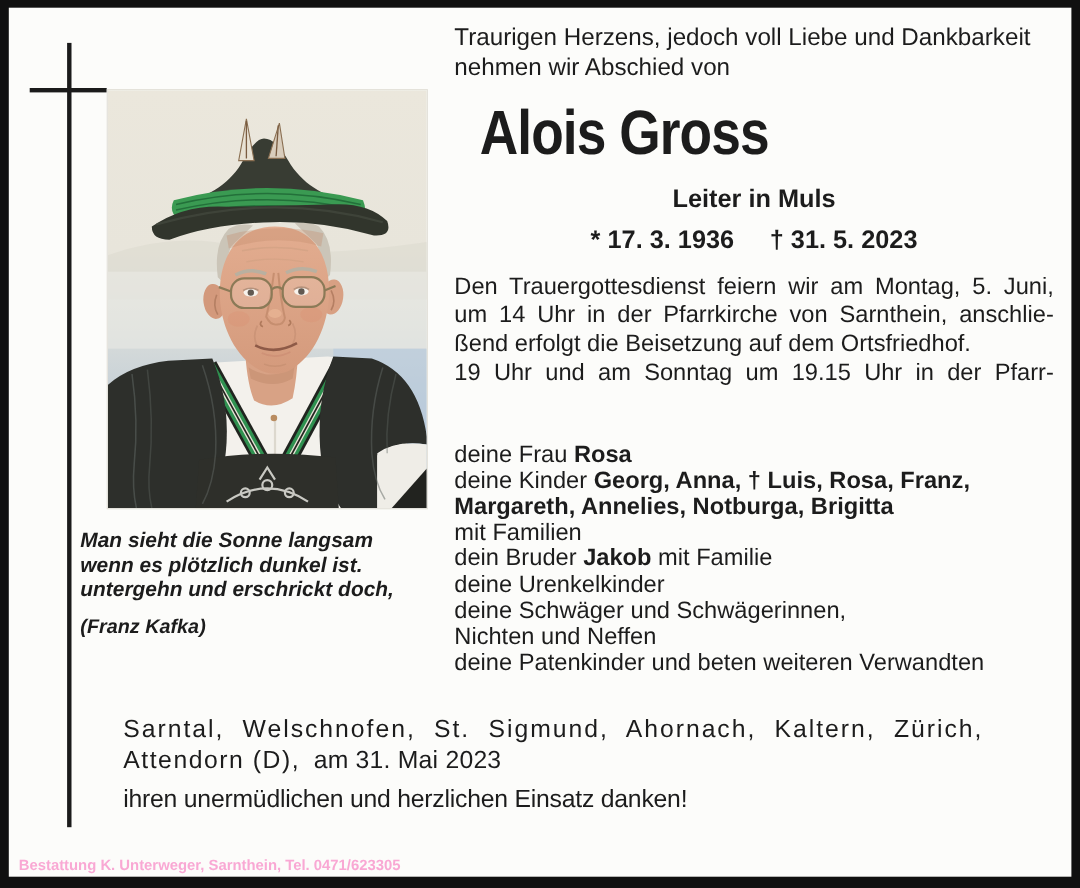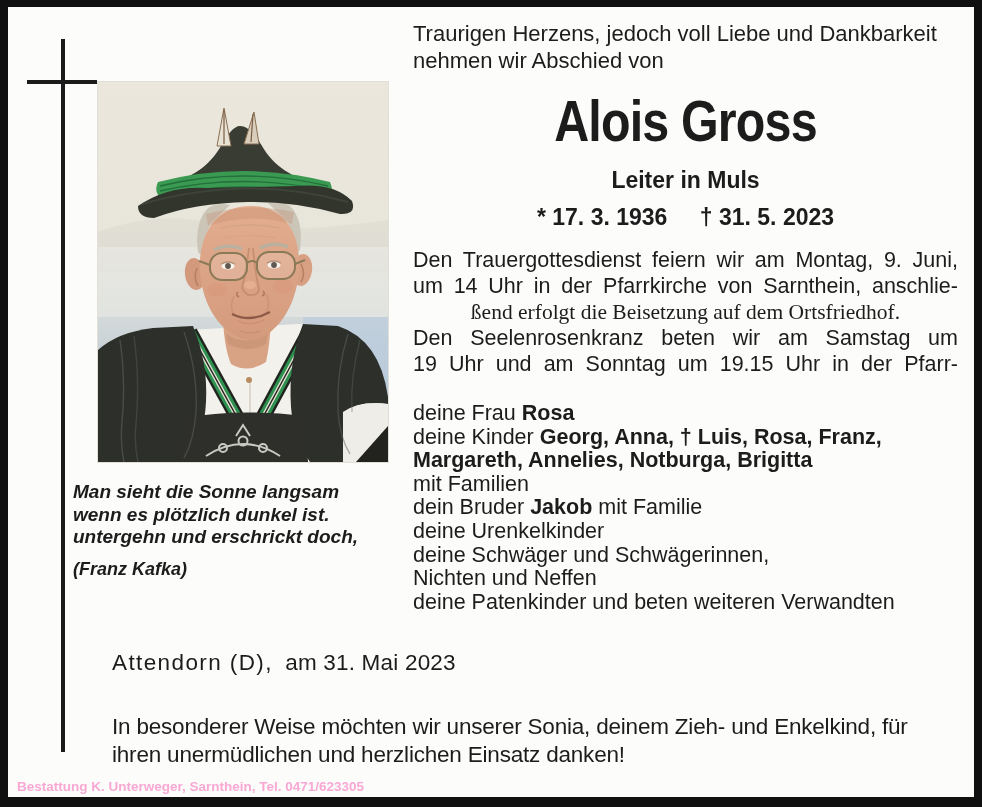--- a/index.html
+++ b/index.html
@@ -17,29 +17,29 @@
   
   .quote{position:absolute;left:73px;top:481px;width:340px;
          font-style:italic;font-size:19px;line-height:22.5px;font-weight:bold;}
   .quote .qline{white-space:nowrap;}
   .quote .author{margin-top:9px;font-size:18px;}
 
   
   .col{position:absolute;left:413px;top:0;width:545px;height:660px;}
   .intro{position:absolute;top:20px;left:0;width:100%;font-size:22px;line-height:27px;}
   .intro div{white-space:nowrap;}
-  .title{position:absolute;top:92px;left:0;width:100%;text-align:center;}
+  .title{position:absolute;top:92px;left:0;width:100%;text-align:left;}
   .title span{display:inline-block;font-weight:bold;font-size:57px;line-height:58px;
               transform:scaleX(0.85);transform-origin:center;letter-spacing:-1px;white-space:nowrap;}
   .subtitle{position:absolute;top:167px;left:0;width:100%;text-align:center;font-weight:bold;font-size:23px;white-space:nowrap;}
   .dates{position:absolute;top:204px;left:0;width:100%;text-align:center;font-weight:bold;font-size:23px;white-space:nowrap;}
   .dates .death{margin-left:26px;}
   .service{position:absolute;top:247px;left:0;width:100%;font-size:21.5px;line-height:26px;}
   .service .jline{text-align:justify;text-align-last:justify;}
-  .service .pline{text-align:center;white-space:nowrap;font-family:Liberation Serif, serif;}
+  .service .pline{text-align:left;white-space:nowrap;}
   .memoriam{position:absolute;top:402px;left:0;width:100%;font-size:21.5px;line-height:23.6px;}
   .memoriam div{white-space:nowrap;}
   .memoriam b{font-weight:bold;}
 
   
   .places{position:absolute;left:112px;top:649px;width:782px;font-size:22.5px;line-height:28px;}
   .places .l1{letter-spacing:1.8px;text-align:justify;text-align-last:justify;}
   .places .l2{white-space:nowrap;}
   .places .l2 .p1{letter-spacing:1.4px;}
   .places .l2 .p2{letter-spacing:0.2px;margin-left:6px;}
@@ -188,45 +188,44 @@
     </div>
     <div class="title">
       <span>Alois Gross</span>
     </div>
     <div class="subtitle">Leiter in Muls</div>
     <div class="dates">
       <span class="birth">* 17. 3. 1936</span>
       <span class="death">† 31. 5. 2023</span>
     </div>
     <div class="service">
-      <div class="jline">Den Trauergottesdienst feiern wir am Montag, 9. Juni,</div>
+      <div class="jline">Den Trauergottesdienst feiern wir am Montag, 5. Juni,</div>
       <div class="jline">um 14 Uhr in der Pfarrkirche von Sarnthein, anschlie-</div>
       <div class="pline">ßend erfolgt die Beisetzung auf dem Ortsfriedhof.</div>
-      <div class="jline">Den Seelenrosenkranz beten wir am Samstag um</div>
       <div class="jline">19 Uhr und am Sonntag um 19.15 Uhr in der Pfarr-</div>
     </div>
     <div class="memoriam">
       <div><span>deine Frau </span><b>Rosa</b></div>
       <div><span>deine Kinder </span><b>Georg, Anna, † Luis, Rosa, Franz,</b></div>
       <div><b>Margareth, Annelies, Notburga, Brigitta</b></div>
       <div>mit Familien</div>
       <div><span>dein Bruder </span><b>Jakob</b><span> mit Familie</span></div>
       <div>deine Urenkelkinder</div>
       <div>deine Schwäger und Schwägerinnen,</div>
       <div>Nichten und Neffen</div>
       <div>deine Patenkinder und beten weiteren Verwandten</div>
     </div>
   </div>
 
   <div class="places">
+    <div class="l1">Sarntal, Welschnofen, St. Sigmund, Ahornach, Kaltern, Zürich,</div>
     <div class="l2">
       <span class="p1">Attendorn (D),</span>
       <span class="p2">am 31. Mai 2023</span>
     </div>
   </div>
 
   <div class="thanks">
-    <div>In besonderer Weise möchten wir unserer Sonia, deinem Zieh- und Enkelkind, für</div>
     <div>ihren unermüdlichen und herzlichen Einsatz danken!</div>
   </div>
 
   <div class="footer">Bestattung K. Unterweger, Sarnthein, Tel. 0471/623305</div>
 </div>
 
 </body></html>

